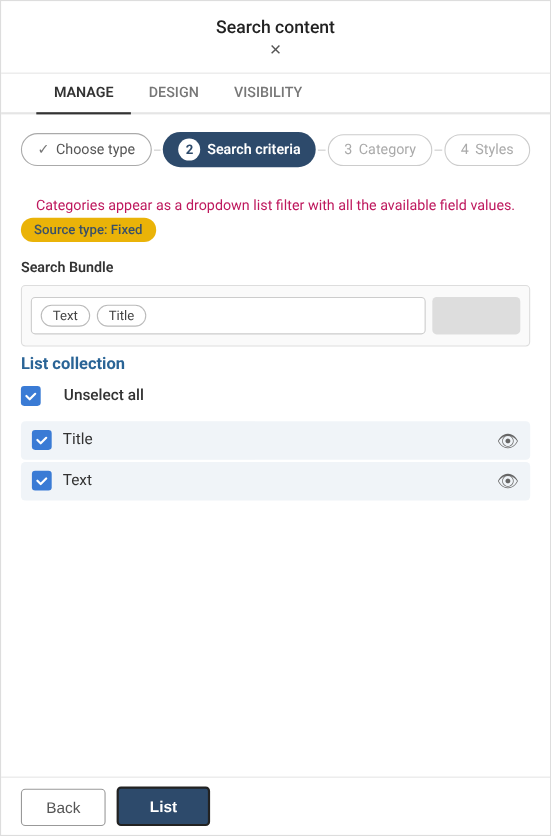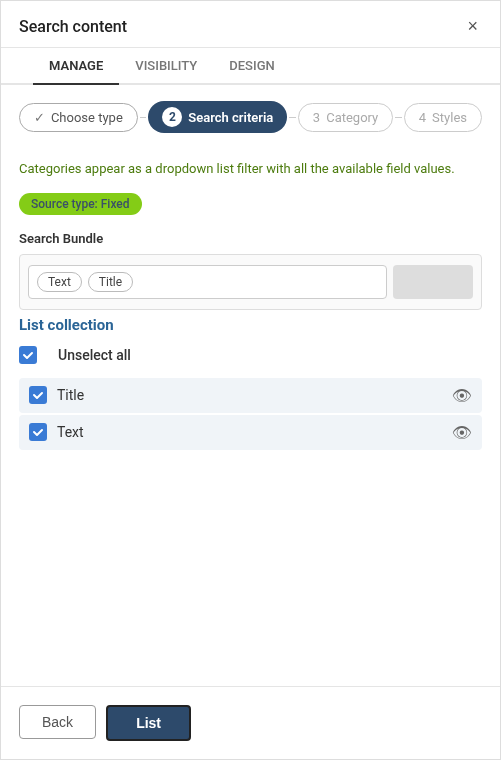--- a/index.html
+++ b/index.html
@@ -19,20 +19,21 @@
       display: flex;
       flex-direction: column;
       border: 1px solid #ddd;
     }
     .modal-header {
       display: flex;
       align-items: center;
       justify-content: space-between;
       padding: 14px 18px 10px 18px;
       border-bottom: 1px solid #e5e5e5;
+      flex-direction: column;
     }
     .modal-title {
       font-size: 16px;
       font-weight: 500;
       color: #222;
     }
     .close-btn {
       background: none;
       border: none;
       cursor: pointer;
@@ -116,28 +117,29 @@
       background: #ccc;
       margin: 0 2px;
     }
     .content {
       flex: 1;
       overflow-y: auto;
       padding: 0 18px;
     }
     .description {
       font-size: 13px;
-      color: #4d7c0f;
+      color: #be185d;
       line-height: 1.5;
-      margin-bottom: 14px;
+      margin-bottom: 0;
       margin-top: 10px;
+      text-align: center;
     }
     .source-badge {
       display: inline-block;
-      background: #84cc16;
+      background: #eab308;
       color: #3a5068;
       border-radius: 12px;
       padding: 4px 12px;
       font-size: 12px;
       font-weight: 500;
       margin-bottom: 16px;
     }
     .section-label {
       font-size: 13px;
       font-weight: 600;
@@ -237,23 +239,23 @@
       flex: 1;
       font-size: 14px;
       color: #333;
     }
     .eye-icon {
       color: #666;
       font-size: 16px;
     }
     .footer {
       display: flex;
-      align-items: flex-start;
+      align-items: flex-end;
       gap: 10px;
-      padding: 18px 18px;
+      padding: 8px 18px;
       border-top: 1px solid #e5e5e5;
     }
     .back-btn {
       border: 1.5px solid #999;
       background: #fff;
       border-radius: 4px;
       padding: 8px 22px;
       font-size: 14px;
       color: #555;
       cursor: pointer;
@@ -275,22 +277,22 @@
 
 <div class="modal">
 
   <div class="modal-header">
     <span class="modal-title">Search content</span>
     <button class="close-btn">×</button>
   </div>
 
   <div class="tabs">
     <div class="tab active">MANAGE</div>
+    <div class="tab">DESIGN</div>
     <div class="tab">VISIBILITY</div>
-    <div class="tab">DESIGN</div>
   </div>
 
   <div class="steps">
 
     <div class="step">
       <div class="step-btn done">
         <span style="font-size:13px; color:#777;">✓</span>
         <span>Choose type</span>
       </div>
     </div>

